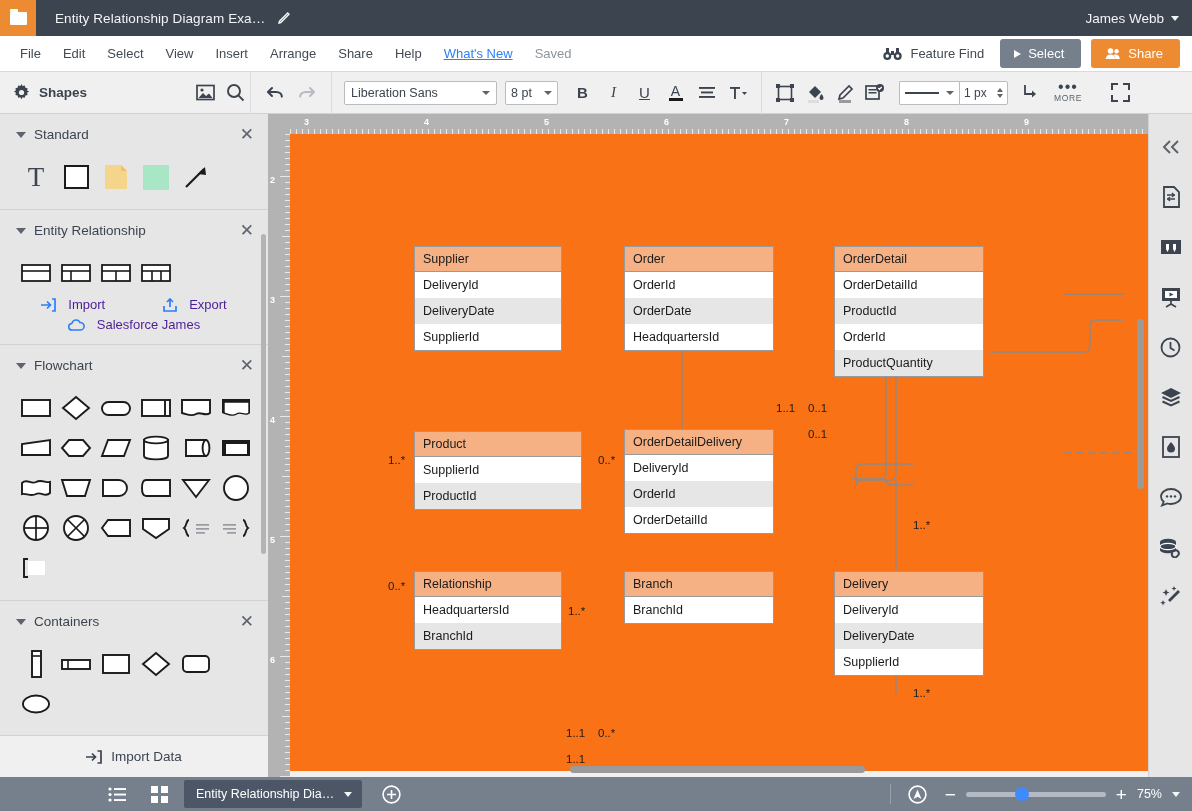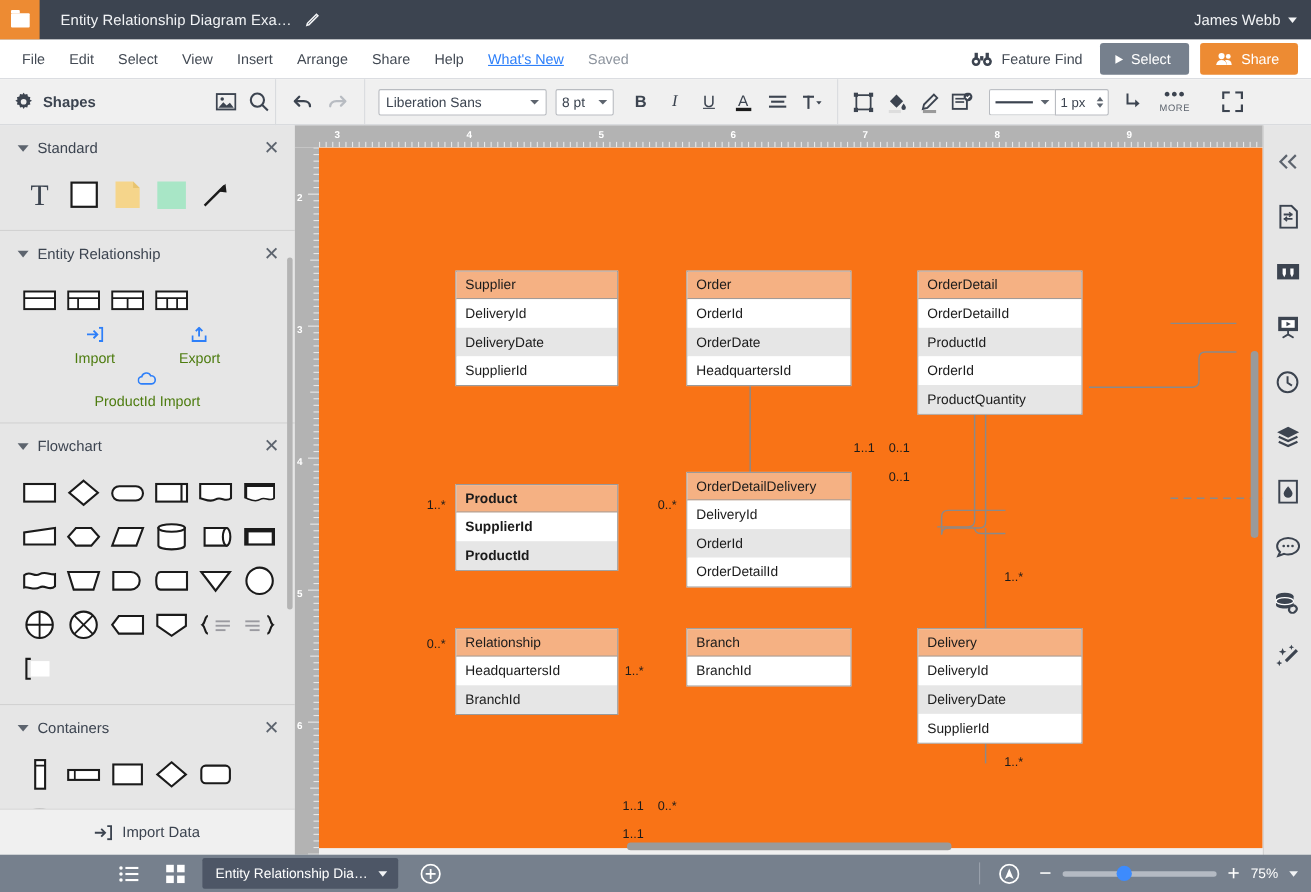--- a/index.html
+++ b/index.html
@@ -145,21 +145,21 @@
   .sec-title { font-size: 13.5px; color: #3c4450; flex: 1; }
   .sec-close { font-size: 17px; color: #5d646e; line-height: 1; }
   .shape-row { display: flex; padding: 2px 14px 12px 16px; gap: 0; flex-wrap: wrap; }
   .shape-cell {
     width: 40px; height: 40px; display: flex; align-items: center;
     justify-content: center;
   }
   .er-links { display: flex; flex-direction: column; align-items: center; gap: 5px; padding-bottom: 12px;}
   .er-links-row { display: flex; gap: 58px; }
   .er-link {
-    color: #4d7c0f; font-size: 13px; display: flex; align-items: center; gap: 7px; flex-direction: column;
+    color: #4c1d95; font-size: 13px; display: flex; align-items: center; gap: 12px;
   }
   .import-data-bar {
     position: absolute; left: 0; top: 735px; width: 268px; height: 42px;
     background: #f0f0f0; border-top: 1px solid #d2d2d2;
     display: flex; align-items: center; justify-content: center; gap: 9px;
     font-size: 13.5px; color: #3c4450;
   }
   .panel-scrollbar {
     position: absolute; right: 2px; top: 120px; width: 5px; height: 320px;
     background: #b4b4b4; border-radius: 3px;
@@ -532,21 +532,21 @@
                 <path d="M7 9V1M4 4l3-3 3 3" stroke="#2d7ff9" stroke-width="1.7" fill="none"></path>
                 <path d="M1 8v5h12V8" stroke="#2d7ff9" stroke-width="1.7" fill="none"></path>
               </svg>
             <span>Export</span>
           </span>
         </div>
         <span class="er-link">
           <svg width="17" height="12" viewBox="0 0 17 12">
               <path d="M4.2 11a3.3 3.3 0 01-.3-6.6A4.3 4.3 0 0112 3.6a2.8 2.8 0 01.8 7.4z" fill="none" stroke="#2d7ff9" stroke-width="1.5"></path>
             </svg>
-          <span>ProductId Import</span>
+          <span>Salesforce James</span>
         </span>
       </div>
     </div>
 
     <div class="panel-section">
       <div class="sec-head">
         <span class="sec-caret"></span>
         <span class="sec-title">Flowchart</span>
         <span class="sec-close">✕</span>
       </div>
@@ -1066,21 +1066,21 @@
             <div class="row alt">OrderDate</div>
             <div class="row">HeadquartersId</div>
           </div>
           <div class="entity" style="left: 544px; top: 112px; width: 150px;">
             <div class="hdr">OrderDetail</div>
             <div class="row">OrderDetailId</div>
             <div class="row alt">ProductId</div>
             <div class="row">OrderId</div>
             <div class="row alt">ProductQuantity</div>
           </div>
-          <div class="entity" style="left: 124px; top: 306px; width: 148px; font-weight: bold;">
+          <div class="entity" style="left: 124px; top: 297px; width: 168px;">
             <div class="hdr">Product</div>
             <div class="row">SupplierId</div>
             <div class="row alt">ProductId</div>
           </div>
           <div class="entity" style="left: 334px; top: 295px; width: 150px;">
             <div class="hdr">OrderDetailDelivery</div>
             <div class="row">DeliveryId</div>
             <div class="row alt">OrderId</div>
             <div class="row">OrderDetailId</div>
           </div>

